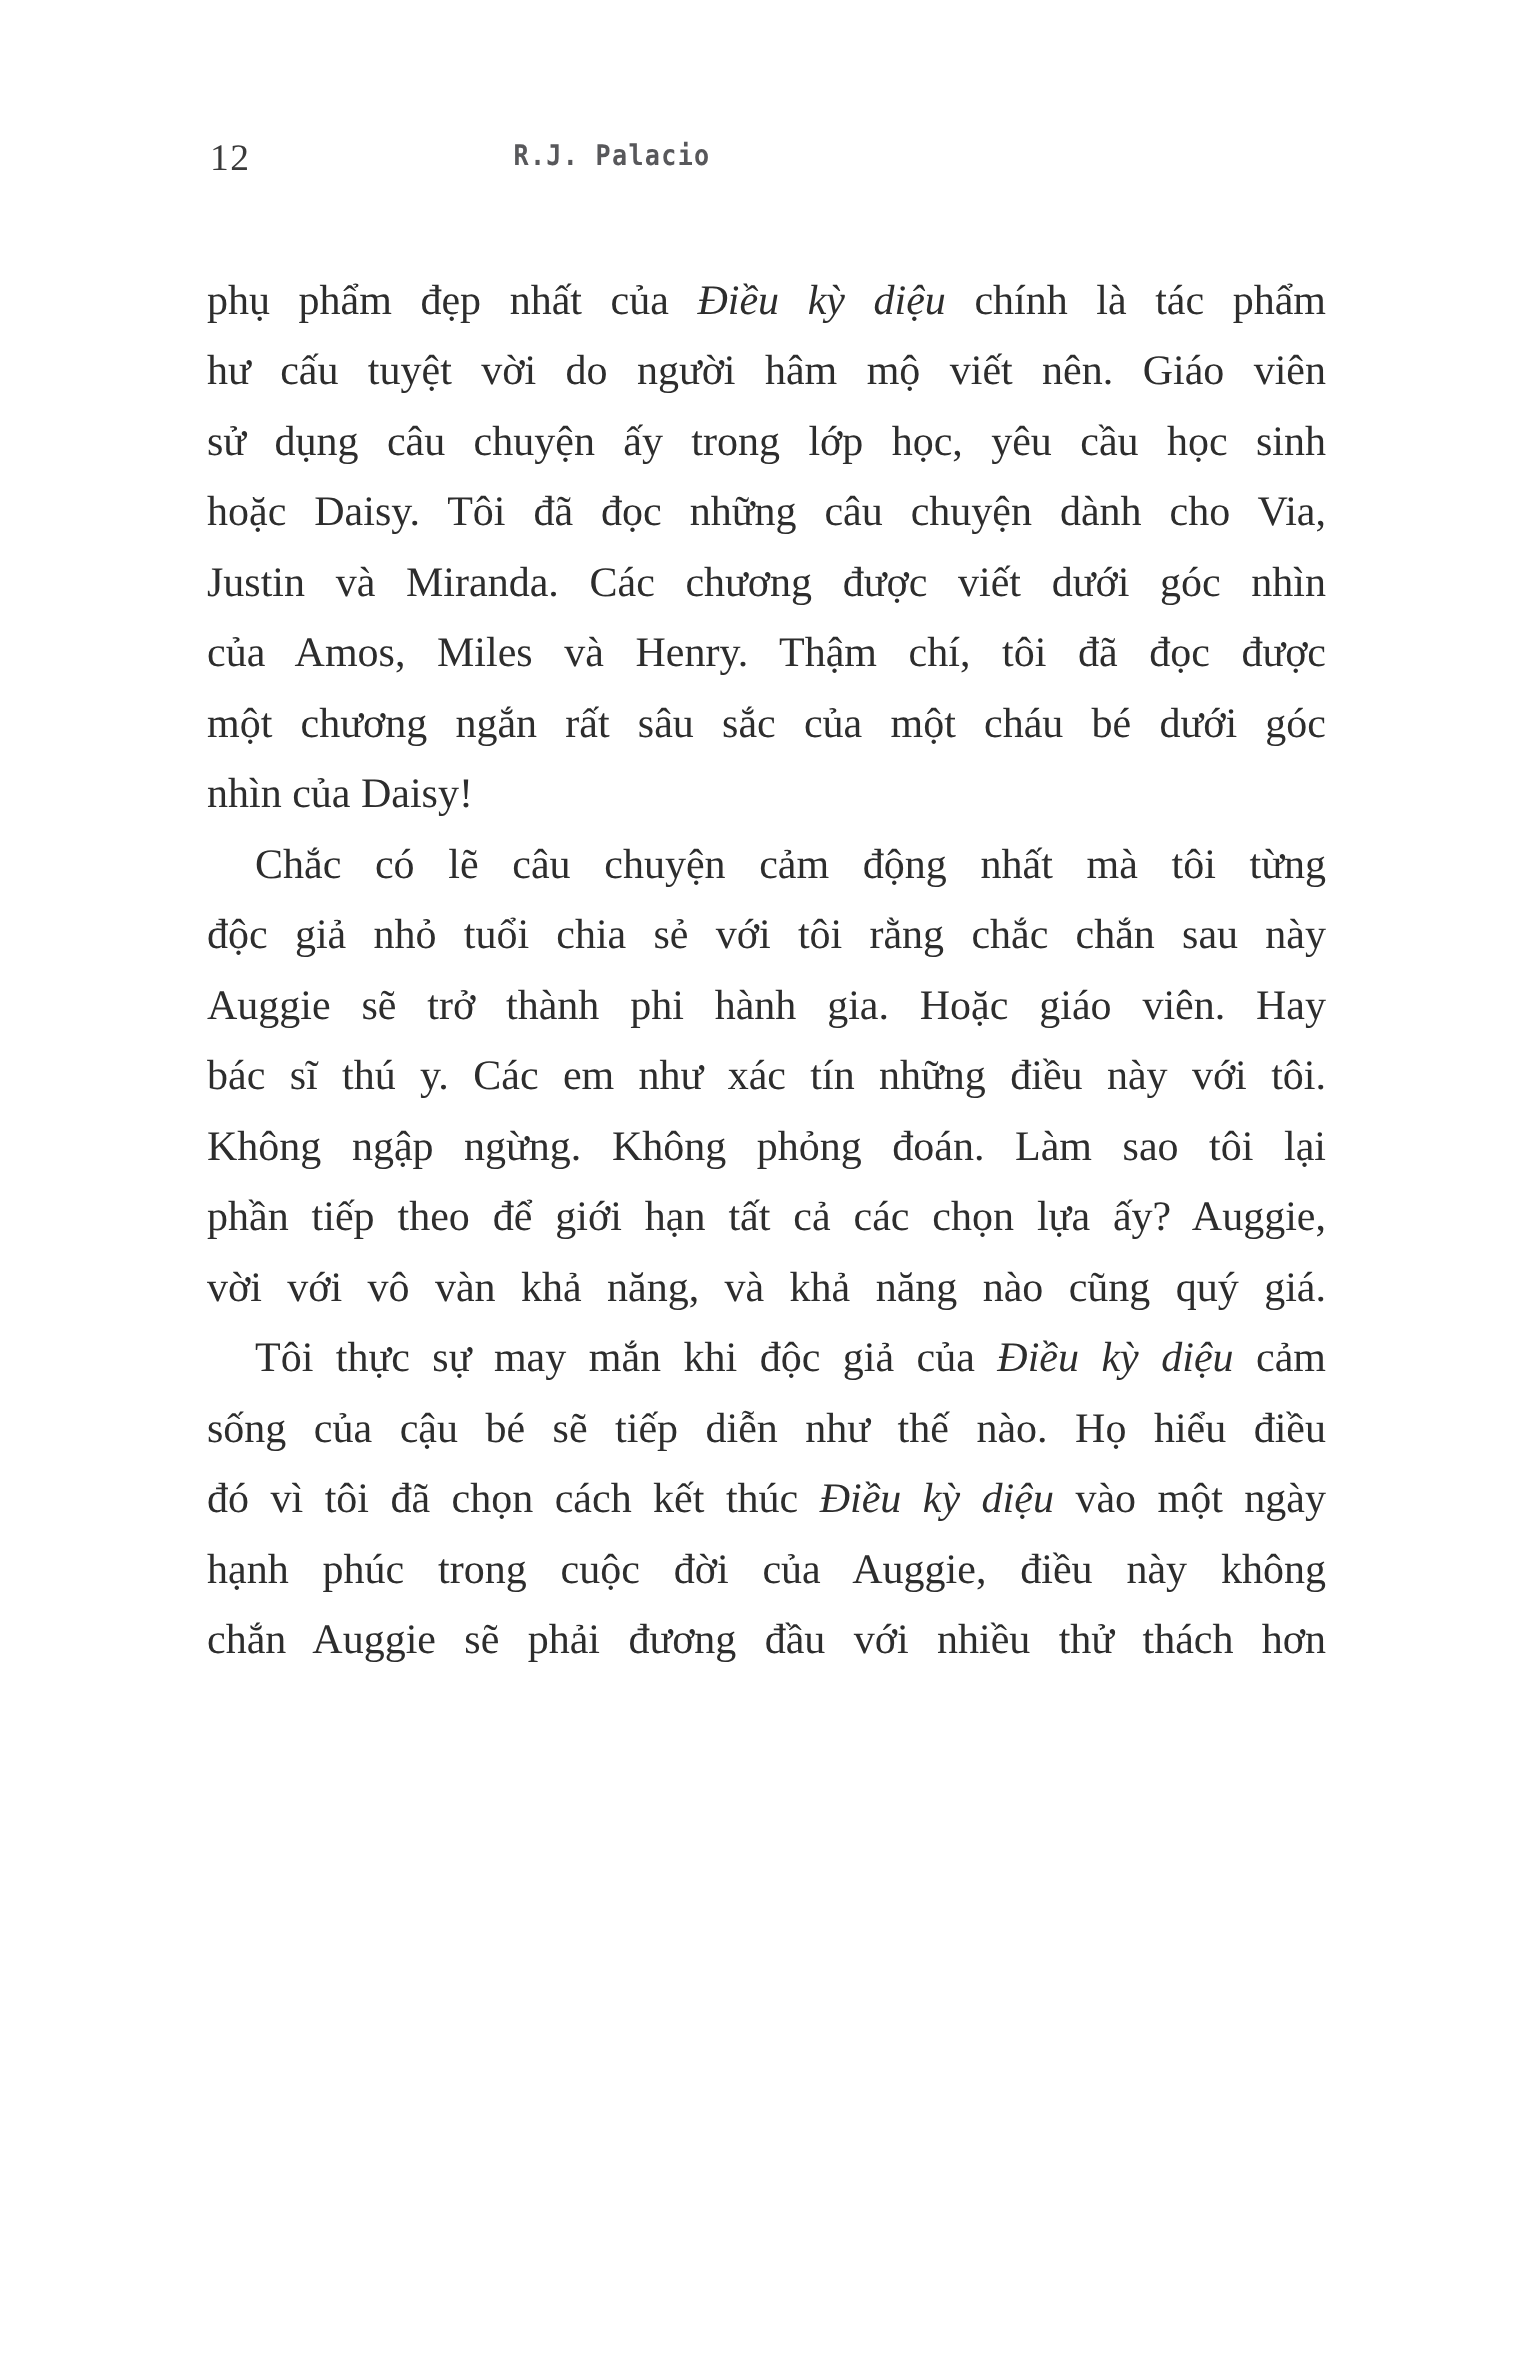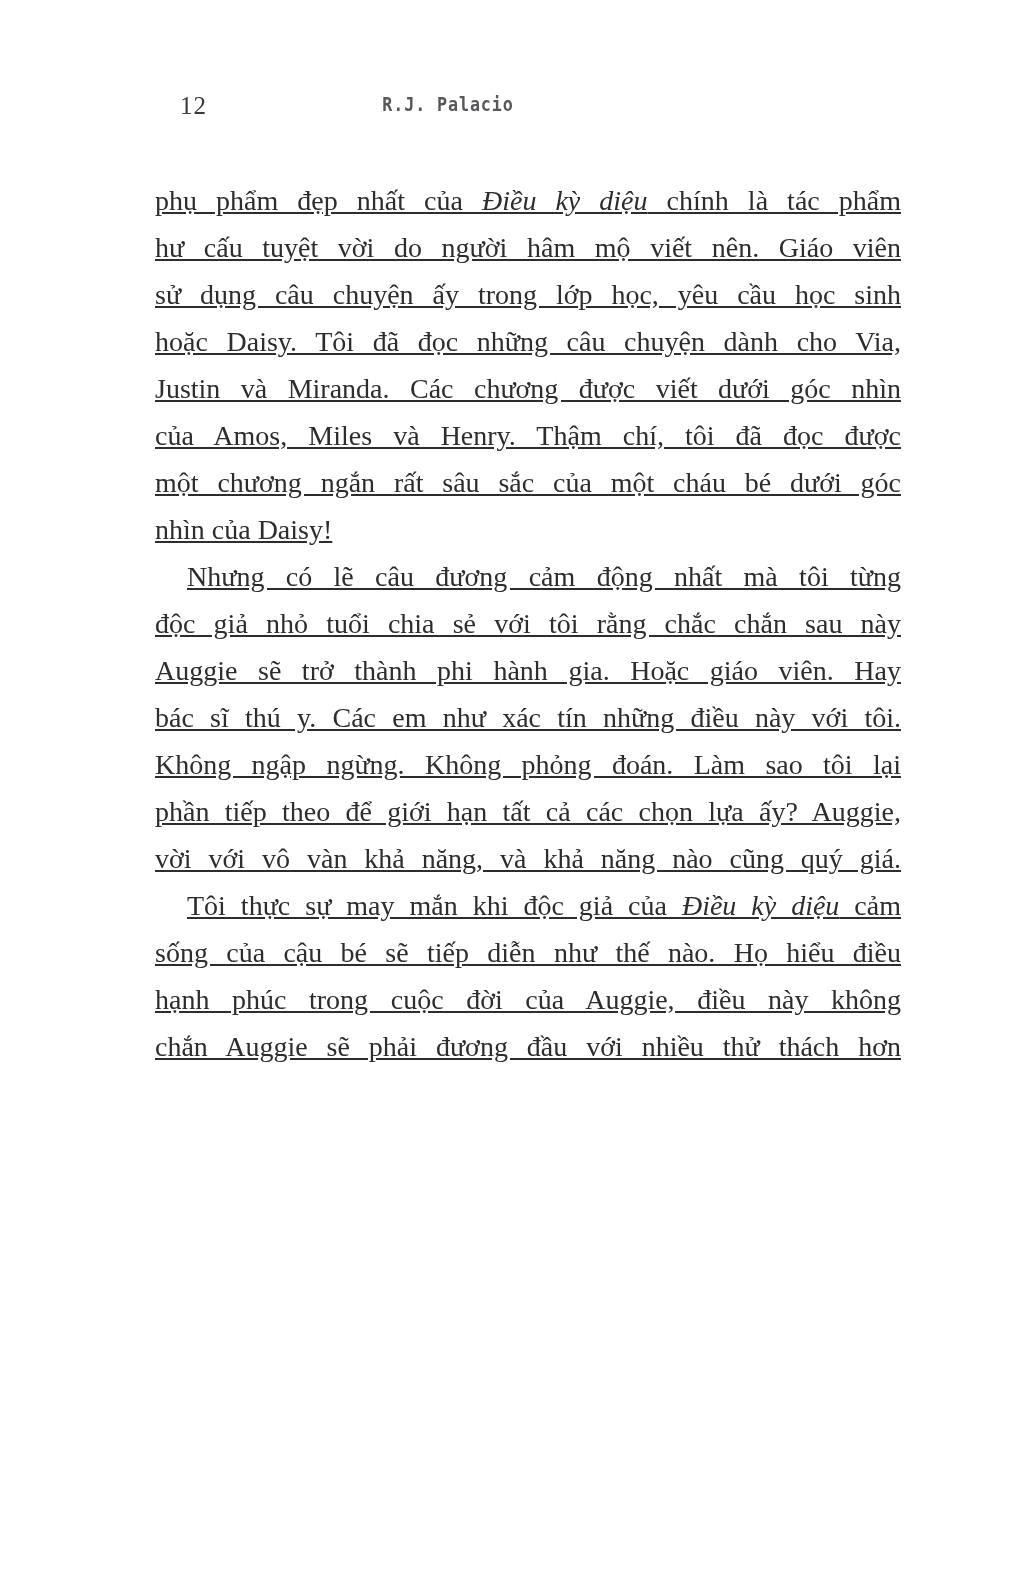--- a/index.html
+++ b/index.html
@@ -14,21 +14,20 @@
     overflow: hidden;
     font-family: "Liberation Serif", "DejaVu Serif", serif;
     color: #2d2d2d;
   }
   .page-header {
     position: absolute;
     top: 90px;
     left: 0;
     width: 816px;
     height: 32px;
-    margin-left: 40px;
   }
   .page-number {
     position: absolute;
     left: 140px;
     top: 2px;
     font-size: 25px;
     color: #3a3a3a;
     letter-spacing: 1px;
   }
   .running-title {
@@ -39,24 +38,23 @@
     text-align: center;
     font-family: "DejaVu Sans Mono", monospace;
     font-size: 19px;
     font-weight: bold;
     color: #58585b;
     letter-spacing: 1px;
     transform: scaleX(0.88);
   }
   .text-block {
     position: absolute;
-    left: 155px;
+    left: 138px;
     top: 177px;
     width: 746px;
-    text-decoration: underline;
   }
   .paragraph {
     margin: 0;
     padding: 0;
   }
   .line {
     height: 47px;
     line-height: 47px;
     font-size: 28px;
     white-space: nowrap;
@@ -87,27 +85,28 @@
       <div class="line"><span>phụ phẩm đẹp nhất của </span><em>Điều kỳ diệu</em><span> chính là tác phẩm</span></div>
       <div class="line"><span>hư cấu tuyệt vời do người hâm mộ viết nên. Giáo viên</span></div>
       <div class="line"><span>sử dụng câu chuyện ấy trong lớp học, yêu cầu học sinh</span></div>
       <div class="line"><span>hoặc Daisy. Tôi đã đọc những câu chuyện dành cho Via,</span></div>
       <div class="line"><span>Justin và Miranda. Các chương được viết dưới góc nhìn</span></div>
       <div class="line"><span>của Amos, Miles và Henry. Thậm chí, tôi đã đọc được</span></div>
       <div class="line"><span>một chương ngắn rất sâu sắc của một cháu bé dưới góc</span></div>
       <div class="line no-just"><span>nhìn của Daisy!</span></div>
     </div>
     <div class="paragraph">
-      <div class="line indent"><span>Nhưng có lẽ câu đương cảm động nhất mà tôi từng</span></div>
+      <div class="line indent"><span>Chắc có lẽ câu chuyện cảm động nhất mà tôi từng</span></div>
       <div class="line"><span>độc giả nhỏ tuổi chia sẻ với tôi rằng chắc chắn sau này</span></div>
       <div class="line"><span>Auggie sẽ trở thành phi hành gia. Hoặc giáo viên. Hay</span></div>
       <div class="line"><span>bác sĩ thú y. Các em như xác tín những điều này với tôi.</span></div>
       <div class="line"><span>Không ngập ngừng. Không phỏng đoán. Làm sao tôi lại</span></div>
       <div class="line"><span>phần tiếp theo để giới hạn tất cả các chọn lựa ấy? Auggie,</span></div>
       <div class="line"><span>vời với vô vàn khả năng, và khả năng nào cũng quý giá.</span></div>
     </div>
     <div class="paragraph">
       <div class="line indent"><span>Tôi thực sự may mắn khi độc giả của </span><em>Điều kỳ diệu</em><span> cảm</span></div>
       <div class="line"><span>sống của cậu bé sẽ tiếp diễn như thế nào. Họ hiểu điều</span></div>
+      <div class="line"><span>đó vì tôi đã chọn cách kết thúc </span><em>Điều kỳ diệu</em><span> vào một ngày</span></div>
       <div class="line"><span>hạnh phúc trong cuộc đời của Auggie, điều này không</span></div>
       <div class="line"><span>chắn Auggie sẽ phải đương đầu với nhiều thử thách hơn</span></div>
     </div>
   </div>
 
 </body></html>

